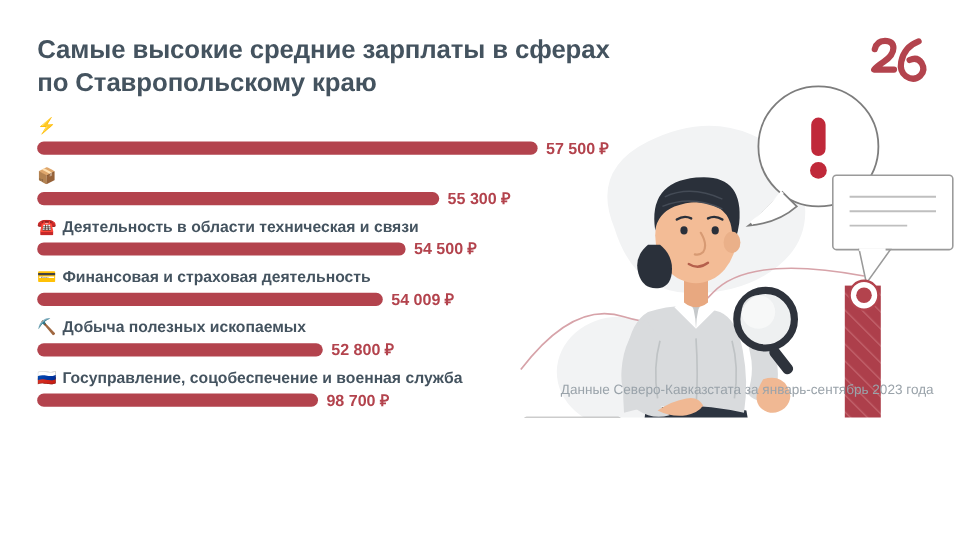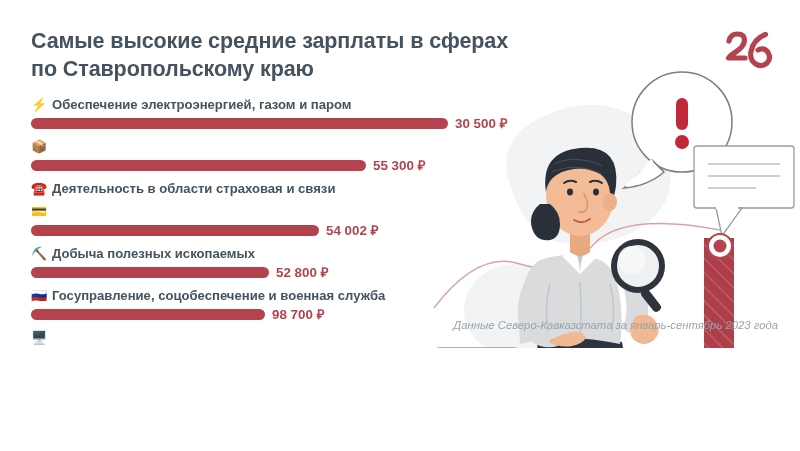--- a/index.html
+++ b/index.html
@@ -99,21 +99,20 @@
     white-space: nowrap;
     line-height: 1;
   }
 
   
   .footer-note {
     position: absolute;
     right: 22px;
     bottom: 17px;
     font-size: 11.3px;
-    font-style: italic;
     color: #9aa3aa;
     white-space: nowrap;
   }
 
   
   .illustration {
     position: absolute;
     left: 420px;
     top: 60px;
     width: 380px;
@@ -259,52 +258,56 @@
         </g>
       </g>
     </svg>
   </div>
 
   <div class="chart">
 
     <div class="chart-row">
       <div class="row-label">
         <span class="row-icon">⚡</span>
-        <span>Обеспечение электроэнергией, газом и паром</span>
       </div>
       <div class="bar-line">
         <div class="bar" style="width: 417px;"></div>
-        <span class="bar-value">30 500 ₽</span>
+        <span class="bar-value">57 500 ₽</span>
       </div>
     </div>
 
     <div class="chart-row">
       <div class="row-label">
         <span class="row-icon">📦</span>
       </div>
       <div class="bar-line">
         <div class="bar" style="width: 335px;"></div>
         <span class="bar-value">55 300 ₽</span>
       </div>
     </div>
 
     <div class="chart-row">
       <div class="row-label">
         <span class="row-icon">☎️</span>
-        <span>Деятельность в области страховая и связи</span>
+        <span>Деятельность в области техническая и связи</span>
+      </div>
+      <div class="bar-line">
+        <div class="bar" style="width: 307px;"></div>
+        <span class="bar-value">54 500 ₽</span>
       </div>
     </div>
 
     <div class="chart-row">
       <div class="row-label">
         <span class="row-icon">💳</span>
+        <span>Финансовая и страховая деятельность</span>
       </div>
       <div class="bar-line">
         <div class="bar" style="width: 288px;"></div>
-        <span class="bar-value">54 002 ₽</span>
+        <span class="bar-value">54 009 ₽</span>
       </div>
     </div>
 
     <div class="chart-row">
       <div class="row-label">
         <span class="row-icon">⛏️</span>
         <span>Добыча полезных ископаемых</span>
       </div>
       <div class="bar-line">
         <div class="bar" style="width: 238px;"></div>

